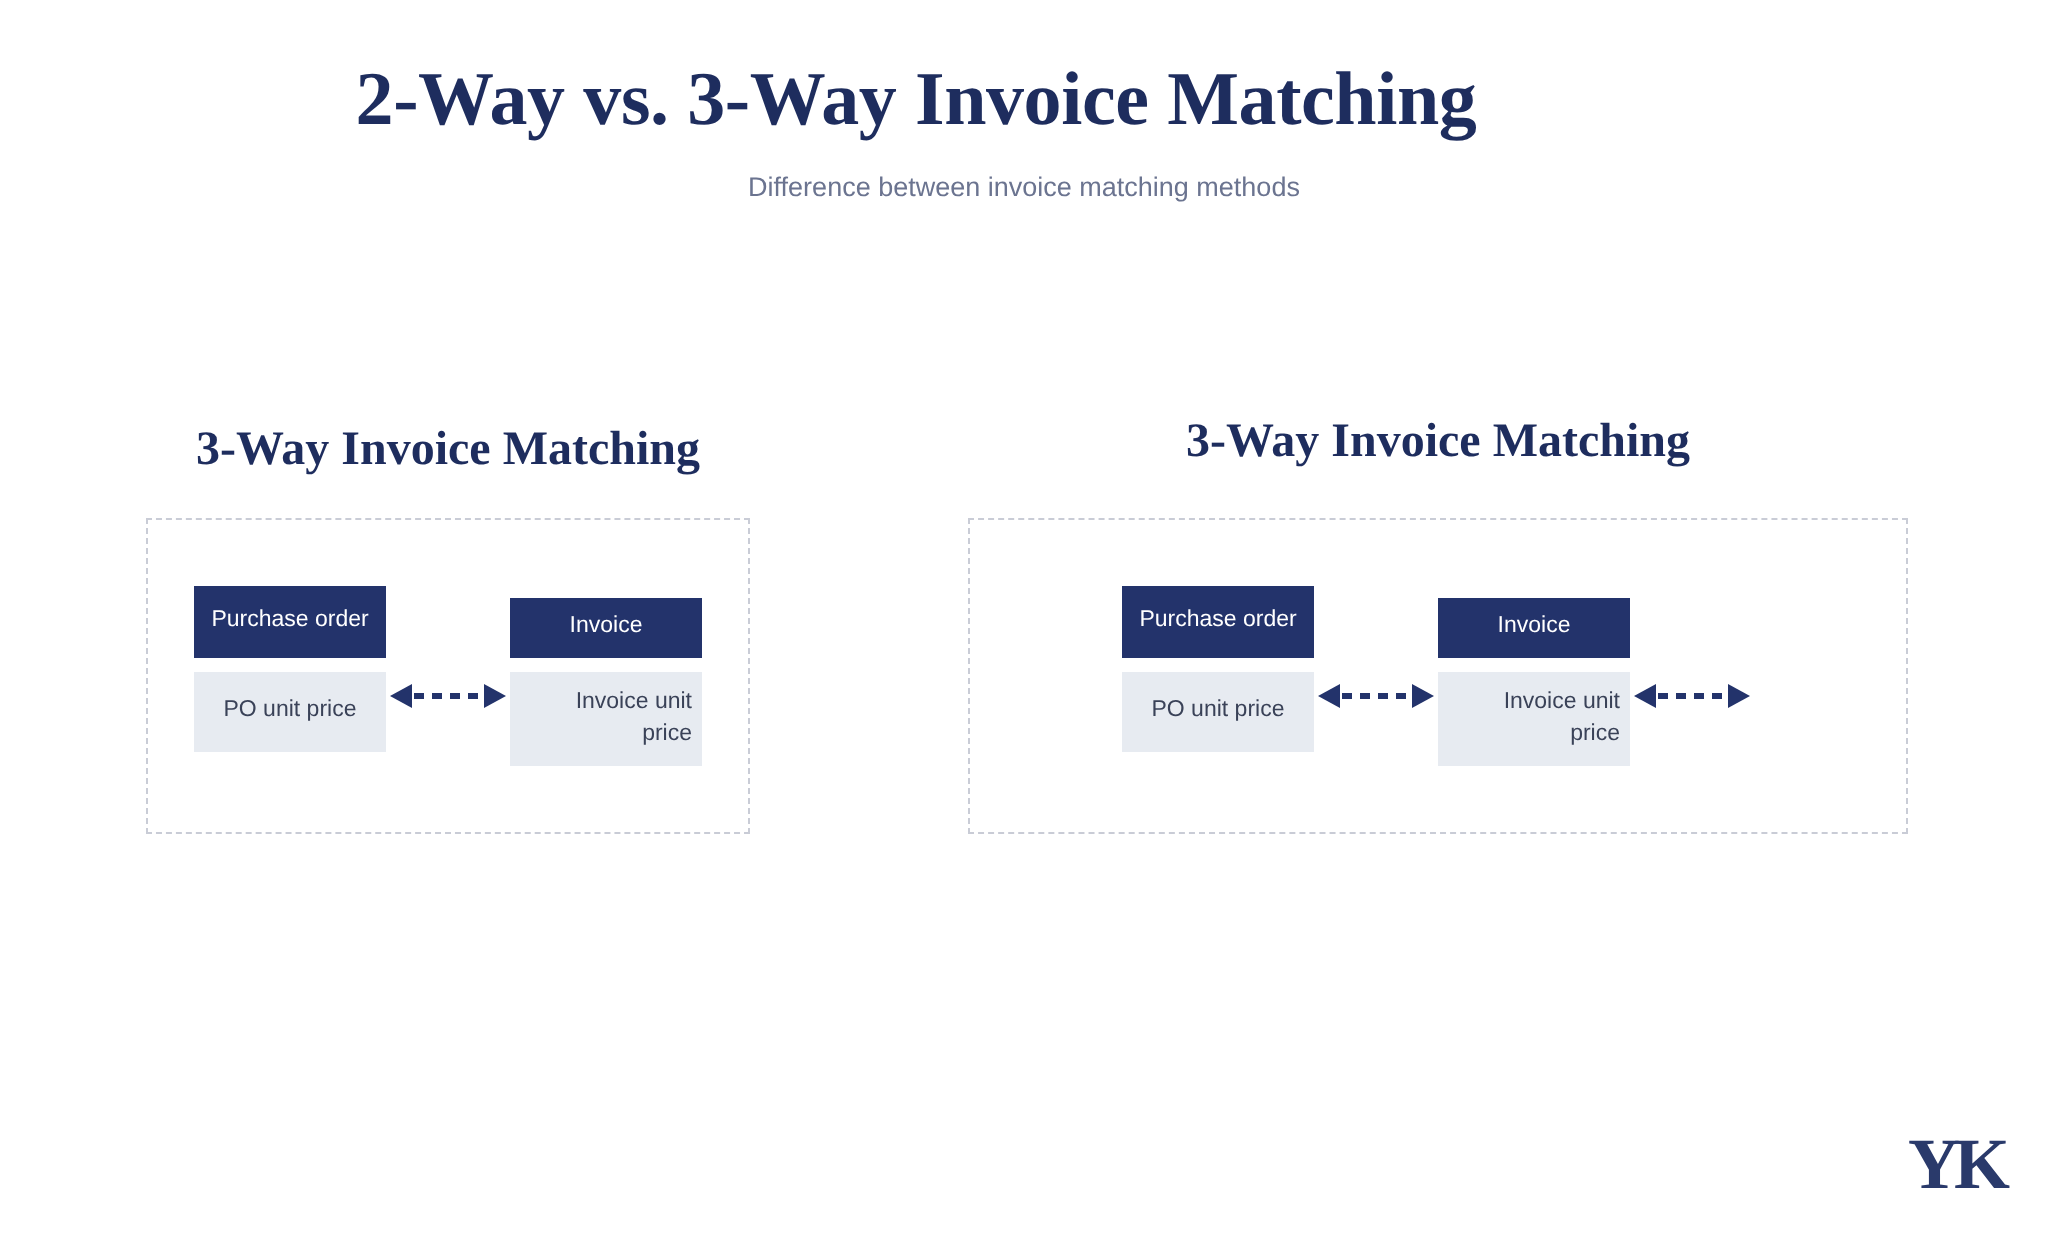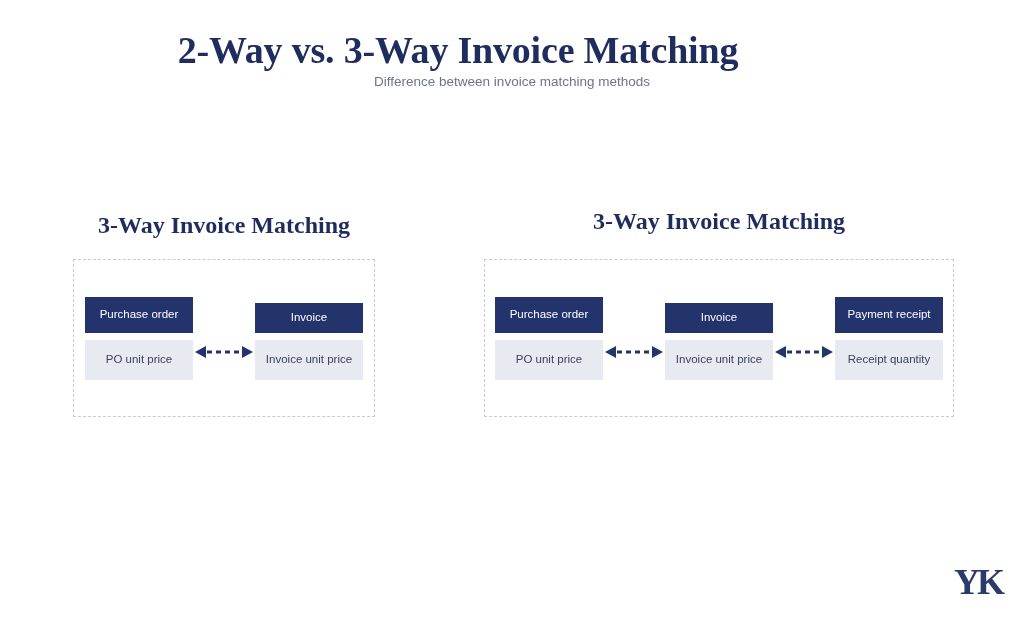--- a/index.html
+++ b/index.html
@@ -24,21 +24,21 @@
     text-align: center;
     font-family: "Liberation Serif", serif;
     font-size: 38px;
     font-weight: 700;
     letter-spacing: -0.2px;
     color: #1e2d5e;
     white-space: nowrap;
   }
   .page-subtitle {
     position: absolute;
-    top: 74px;
+    top: 86px;
     left: 0;
     width: 1024px;
     text-align: center;
     font-size: 13.5px;
     font-weight: 400;
     color: #6b7490;
   }
 
   
   .panel-heading {
@@ -65,21 +65,21 @@
   .diagram-box.right { top: 259px; left: 484px; width: 470px; height: 158px; }
 
   .flow {
     display: flex;
     flex-direction: row;
     align-items: flex-start;
     justify-content: center;
   }
 
   .node {
-    width: 108px;
+    width: 96px;
     display: flex;
     flex-direction: column;
     flex: 0 0 auto;
     border-radius: 11px;
   }
   .node-header {
     background: #23336b;
     color: #ffffff;
     font-size: 11.5px;
     line-height: 1.35;
@@ -198,23 +198,19 @@
     </div>
 
     <div class="arrow">
       <svg width="58" height="14" viewBox="0 0 58 14" aria-hidden="true">
         <polygon points="0,7 11,1 11,13" fill="#23336b"></polygon>
         <polygon points="58,7 47,1 47,13" fill="#23336b"></polygon>
         <line x1="12" y1="7" x2="46" y2="7" stroke="#23336b" stroke-width="3" stroke-dasharray="5,4"></line>
       </svg>
     </div>
 
-    <div class="node">
-      <div class="node-header">Payment receipt</div>
-      <div class="node-body">Receipt quantity</div>
-    </div>
 
   </div>
 </div>
 
 <div class="logo">
   <span class="logo-mark">YK</span>
 </div>
 
 </body></html>

